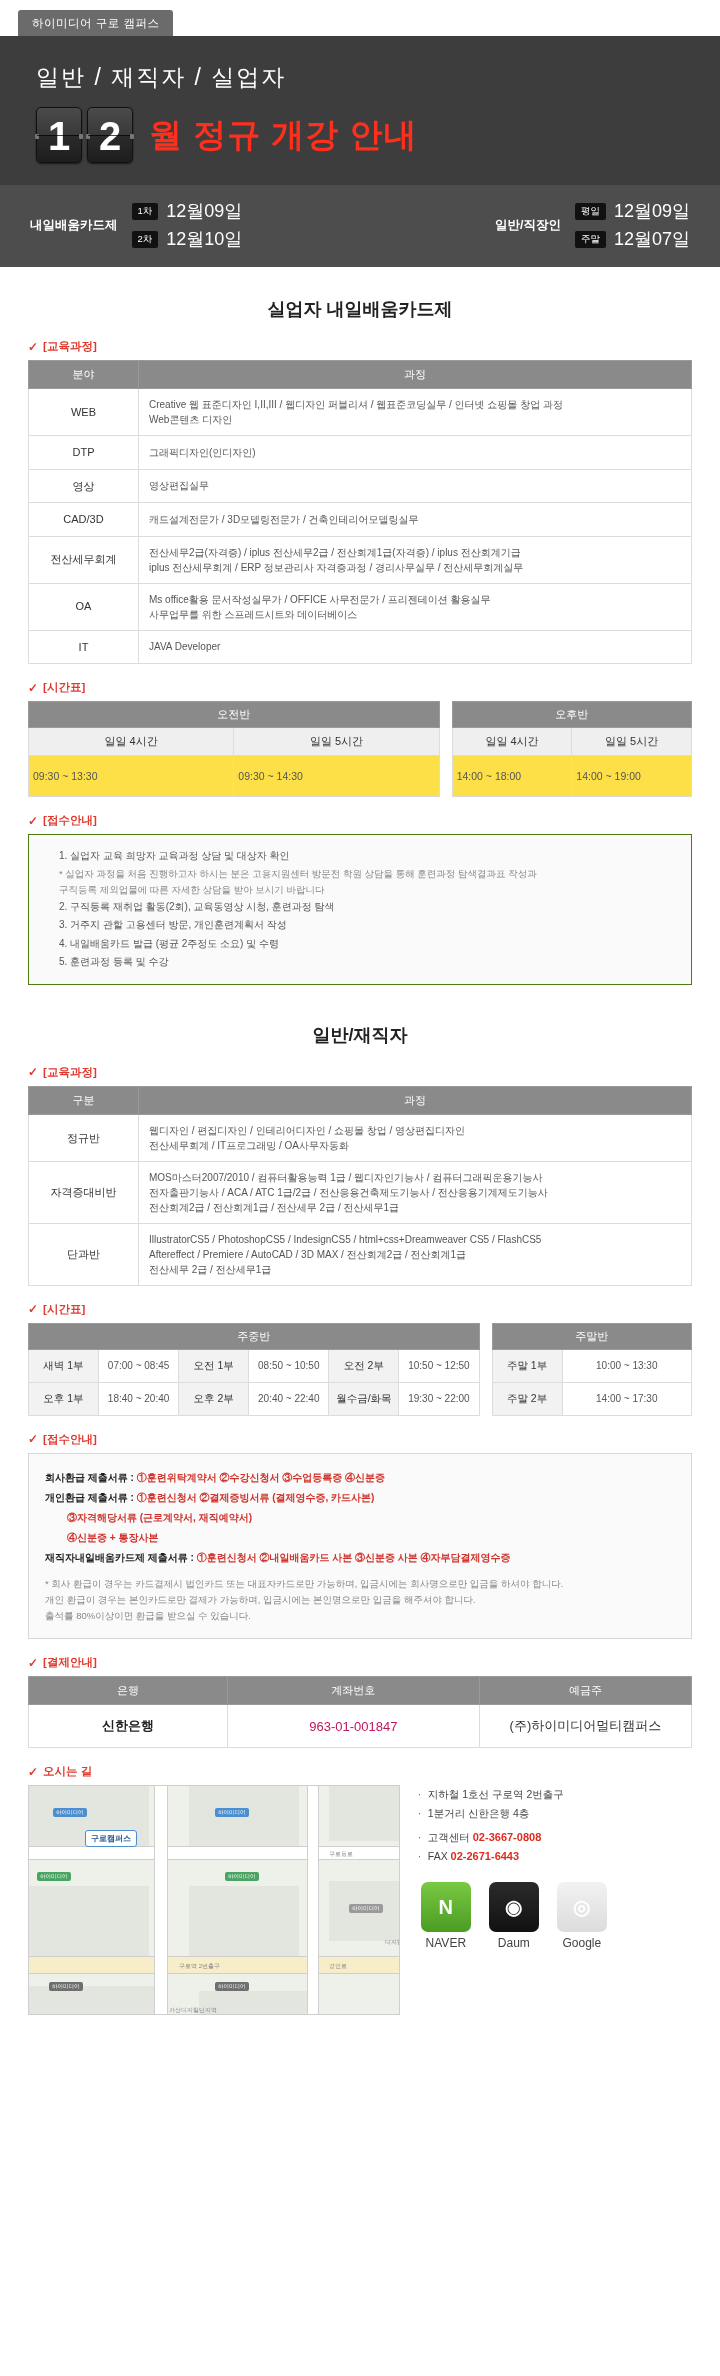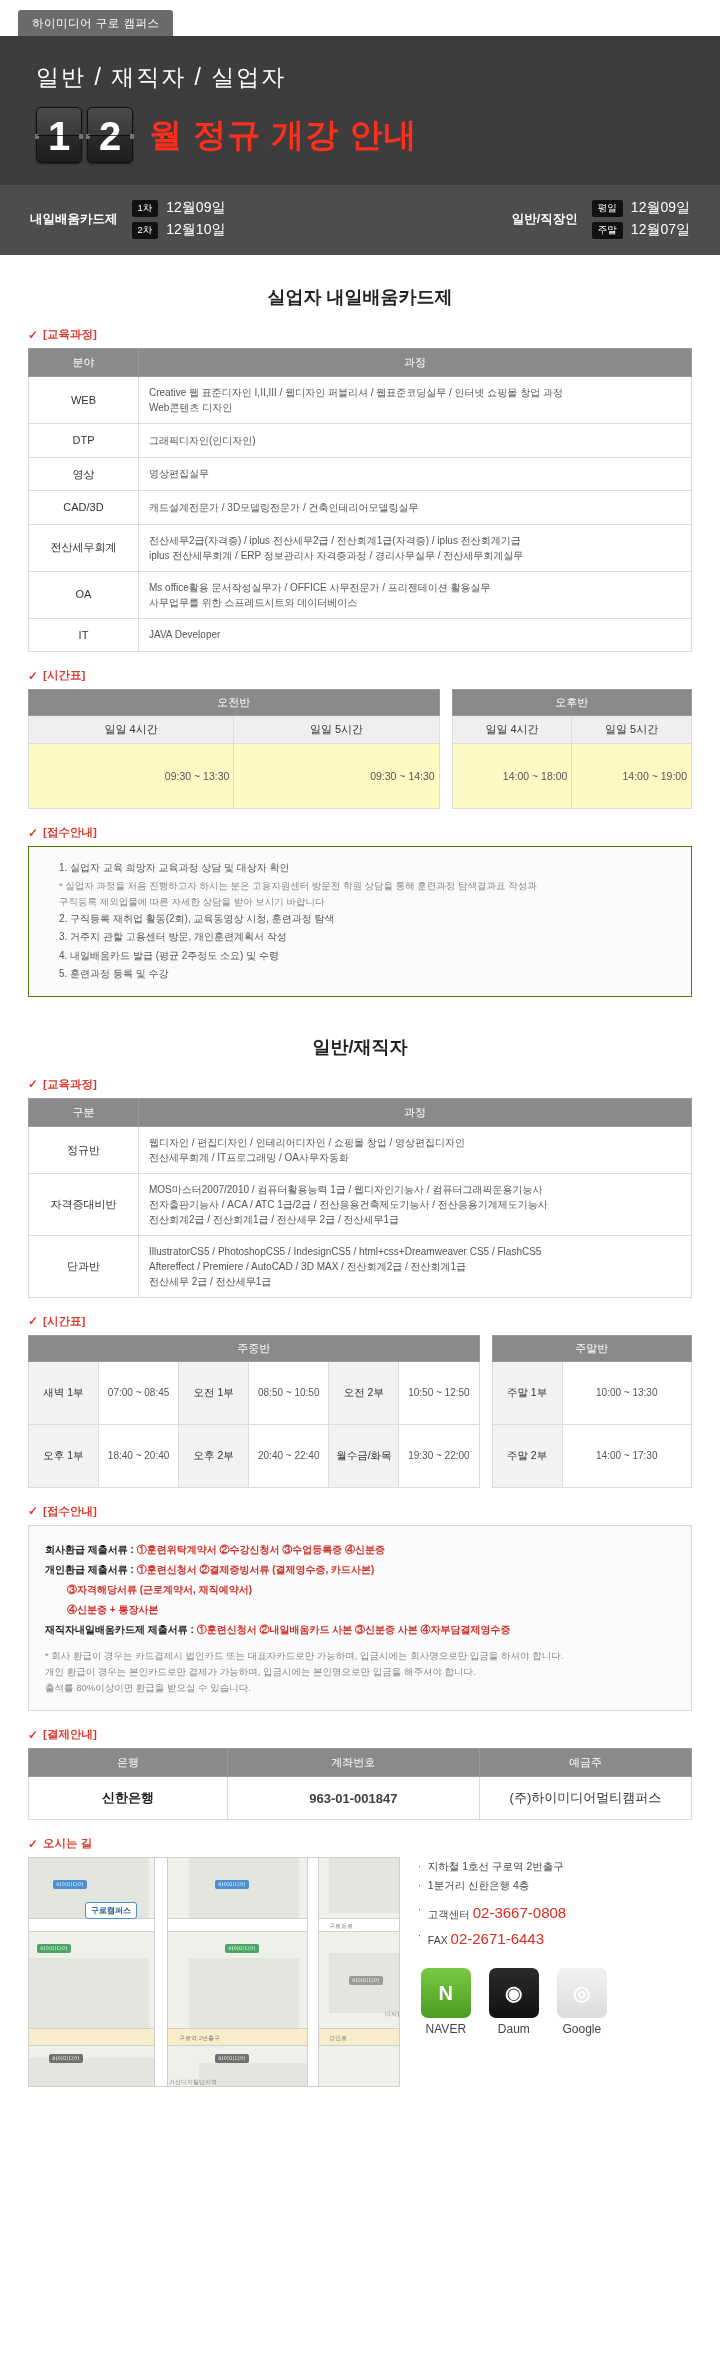--- a/index.html
+++ b/index.html
@@ -94,21 +94,21 @@
   .ds-chip {
     display:inline-block;
     background:#111;
     color:#fff;
     font-size:9.5px;
     padding:2px 6px;
     border-radius:2px;
     min-width:26px;
     text-align:left;
   }
-  .ds-date { color:#ffffff; font-size:14px; }
+  .ds-date { color:#ffffff; font-size:18px; }
 
   
   .section { padding:0 28px; }
   .section-title {
     text-align:center;
     font-size:18px;
     font-weight:bold;
     color:#222;
     margin:30px 0 18px 0;
   }
@@ -155,29 +155,29 @@
   table.sched { width:100%; border-collapse:collapse; border:1px solid #cfcfcf; }
   table.sched th.top {
     background:#8a8a8a; color:#fff; font-weight:normal; font-size:11px; padding:5px;
     border:1px solid #9a9a9a;
   }
   table.sched th.sub {
     background:#efefef; color:#333; font-weight:normal; font-size:11px; padding:6px;
     border:1px solid #dcdcdc;
   }
   table.sched td {
-    text-align:right; font-size:10.5px; color:#555; padding:26px 4px; border:1px solid #dcdcdc; background:#fef9c3;
+    text-align:left; font-size:10.5px; color:#555; padding:14px 4px; border:1px solid #dcdcdc; background:#fde047;
   }
 
   
   table.sched2 { width:100%; border-collapse:collapse; border:1px solid #cfcfcf; }
   table.sched2 th {
     background:#8a8a8a; color:#fff; font-weight:normal; font-size:11px; padding:5px; border:1px solid #9a9a9a;
   }
-  table.sched2 td { border:1px solid #dcdcdc; padding:24px 6px; font-size:10px; color:#555; background:#fff; }
+  table.sched2 td { border:1px solid #dcdcdc; padding:9px 6px; font-size:10px; color:#555; background:#fff; }
   table.sched2 td.lbl { background:#f2f2f2; text-align:center; font-size:10.5px; color:#333; width:70px; }
   table.sched2 td.val { text-align:center; }
 
   
   .infobox {
     border:1px solid #4d7c0f;
     background:#fafafa;
     padding:12px 30px;
     font-size:10px;
     color:#555;
@@ -197,21 +197,21 @@
   .regbox b { color:#222; }
   .num { color:#d0342c; font-weight:bold; }
   .regbox .indent { padding-left:22px; display:block; }
   .regbox .tail { color:#888; font-size:9.5px; line-height:1.7; display:block; margin-top:8px; }
 
   
   table.bank { width:100%; border-collapse:collapse; border:1px solid #cfcfcf; }
   table.bank th { background:#8a8a8a; color:#fff; font-weight:normal; font-size:11px; padding:6px; border:1px solid #9a9a9a; }
   table.bank td { border:1px solid #dcdcdc; text-align:center; padding:12px 6px; font-size:13px; background:#fff; }
   td.bank-name { font-weight:bold; color:#222; }
-  td.bank-acct { color:#404040; font-weight:bold; }
+  td.bank-acct { color:#be185d; font-weight:normal; }
   td.bank-owner { color:#333; font-size:12px; }
 
   
   .maprow { display:flex; gap:14px; margin-top:6px; }
   .mapbox {
     flex:0 0 56%;
     height:230px;
     border:1px solid #cfcfcf;
     background:#eef0ea;
     position:relative;
@@ -243,21 +243,21 @@
     padding:2px 5px;
     border-radius:3px;
     white-space:nowrap;
   }
   .mlabel { position:absolute; font-size:6px; color:#8a8a8a; white-space:nowrap; }
 
   .mapinfo { flex:1; padding-left:4px; }
   .mapinfo ul { margin:0; padding:0; list-style:none; }
   .mapinfo li { font-size:10.5px; color:#444; line-height:1.75; margin-bottom:6px; position:relative; padding-left:10px; }
   .mapinfo li:before { content:"·"; position:absolute; left:0; color:#666; }
-  .tel { color:#e12b1d; font-weight:normal; font-size:15px; }
+  .tel { color:#e12b1d; font-weight:bold; font-size:11px; }
   .portals { display:flex; gap:12px; margin-top:16px; }
   .portal { text-align:center; width:56px; }
   .portal .ic {
     width:50px; height:50px; border-radius:7px; margin:0 auto 4px auto;
     display:flex; align-items:center; justify-content:center;
     font-size:20px; color:#fff; font-weight:bold;
   }
   .ic-naver { background:linear-gradient(#7ac943,#4a9c23); }
   .ic-daum  { background:linear-gradient(#2b2b2b,#111); }
   .ic-google{ background:linear-gradient(#f2f2f2,#dcdcdc); color:#444; }

